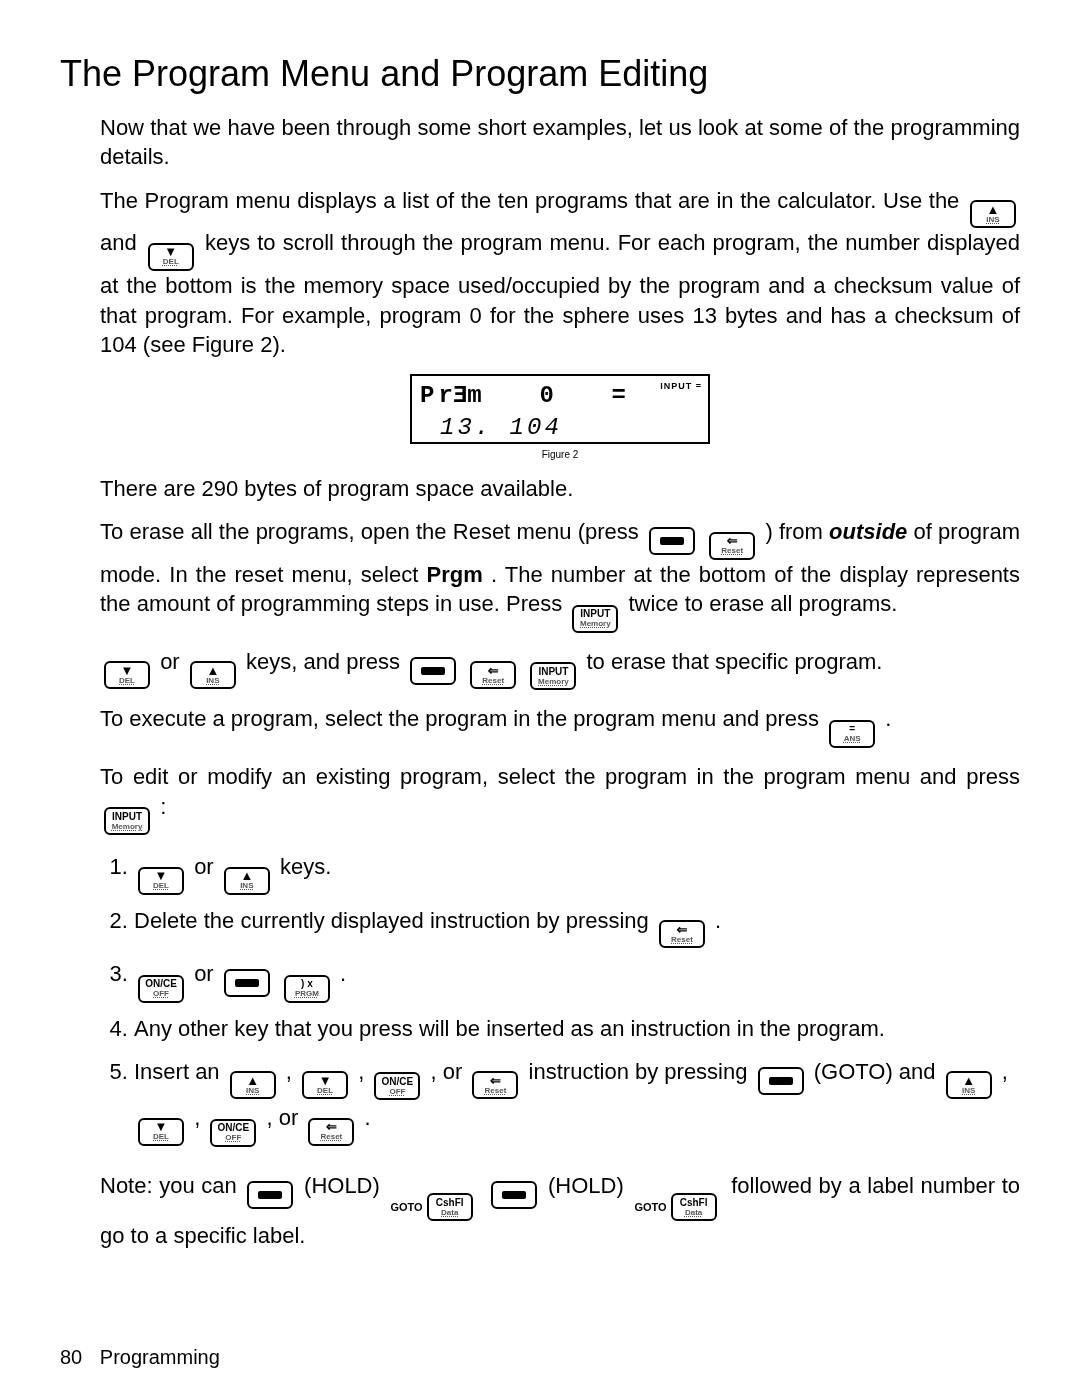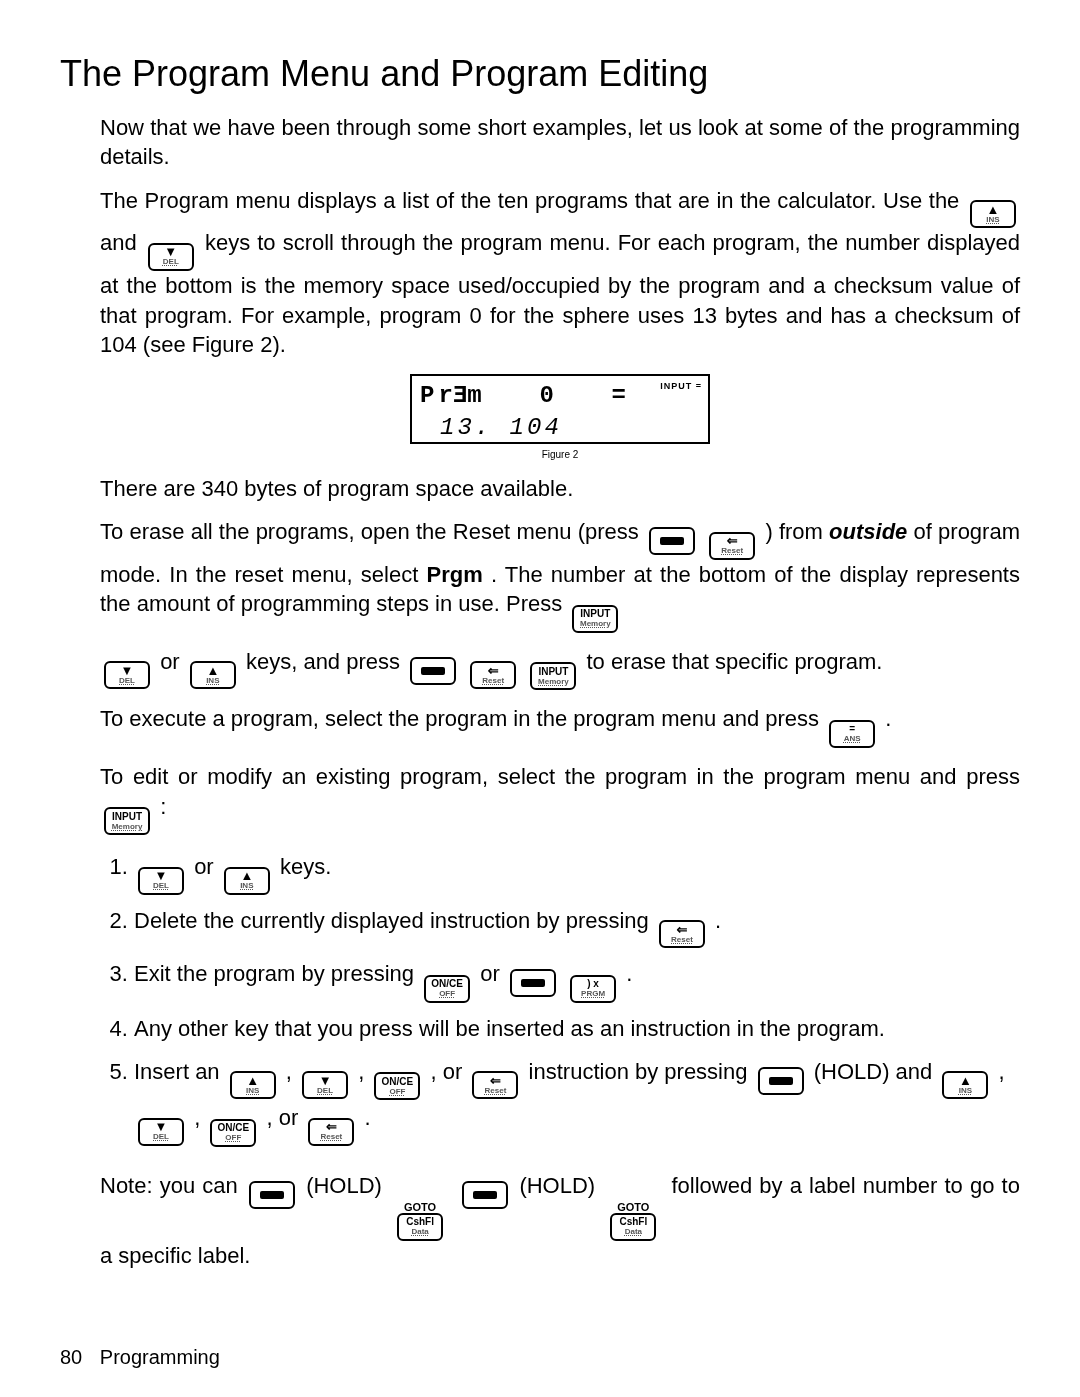--- a/index.html
+++ b/index.html
@@ -71,21 +71,21 @@
   }
   .key .arrow { font-size: 13px; }
   .key .bar {
     width: 24px;
     height: 8px;
     background:#000;
     border-radius:2px;
   }
   .key-stack {
     display:inline-flex;
-    flex-direction: column;
+    flex-direction: row;
     align-items:center;
     vertical-align:-18px;
     margin:0 4px;
     line-height:1;
   }
   .key-stack .key-label {
     font-size:11px;
     font-weight:700;
     font-family: Arial, sans-serif;
     margin-bottom:0px;
@@ -178,40 +178,41 @@
   <span class="lcd-annun">INPUT  =</span>
   <div class="lcd-line1">
     <span>P<span style="letter-spacing:-4px">r</span><span style="transform:scaleX(-1);display:inline-block">E</span>m</span>
     <span>0</span>
     <span>=</span>
   </div>
   <div class="lcd-line2">13. 104</div>
 </div>
 <div class="fig-caption">Figure 2</div>
 
-<p>There are 340 bytes of program space available.</p>
+<p>There are 290 bytes of program space available.</p>
 
 <p>
   <span>To erase all the programs, open the Reset menu (press </span>
   <span class="key">
         <span class="bar"></span>
       </span>
   <span class="key">
     <span class="top arrow">⇐</span>
     <span class="bot">Reset</span>
   </span>
   <span>) from </span>
   <em class="outside">outside</em>
   <span> of program mode. In the reset menu, select </span>
   <strong>Prgm</strong>
   <span>. The number at the bottom of the display represents the amount of programming steps in use. Press </span>
   <span class="key">
     <span class="top">INPUT</span>
     <span class="bot">Memory</span>
   </span>
+  <span> twice to erase all programs.</span>
 </p>
 
 <p>
   <span class="key">
     <span class="top arrow">▼</span>
     <span class="bot">DEL</span>
   </span>
   <span> or </span>
   <span class="key">
     <span class="top arrow">▲</span>
@@ -265,21 +266,20 @@
   </li>
   <li>
     <span>Delete the currently displayed instruction by pressing </span>
     <span class="key">
       <span class="top arrow">⇐</span>
       <span class="bot">Reset</span>
     </span>
     <span>.</span>
   </li>
   <li>
-    <span>Exit the program by pressing </span>
     <span class="key">
       <span class="top">ON/CE</span>
       <span class="bot">OFF</span>
     </span>
     <span> or </span>
     <span class="key">
           <span class="bar"></span>
         </span>
     <span class="key">
       <span class="top">) x</span>
@@ -306,21 +306,21 @@
     </span>
     <span>, or </span>
     <span class="key">
       <span class="top arrow">⇐</span>
       <span class="bot">Reset</span>
     </span>
     <span> instruction by pressing </span>
     <span class="key">
           <span class="bar"></span>
         </span>
-    <span> (HOLD) and </span>
+    <span> (GOTO) and </span>
     <span class="key">
       <span class="top arrow">▲</span>
       <span class="bot">INS</span>
     </span>
     <span>, </span>
     <span class="key">
       <span class="top arrow">▼</span>
       <span class="bot">DEL</span>
     </span>
     <span>, </span>

